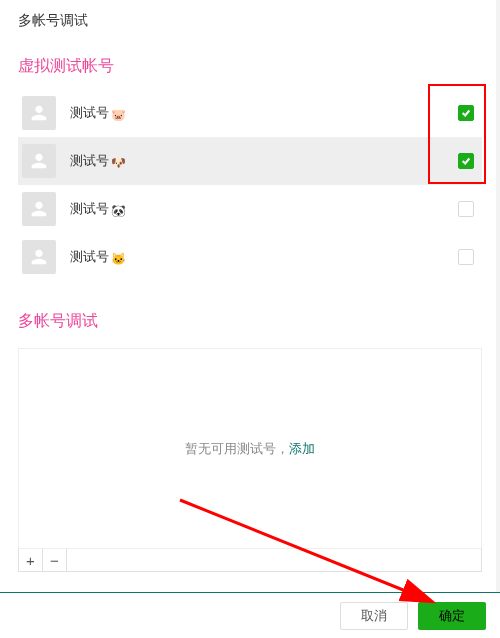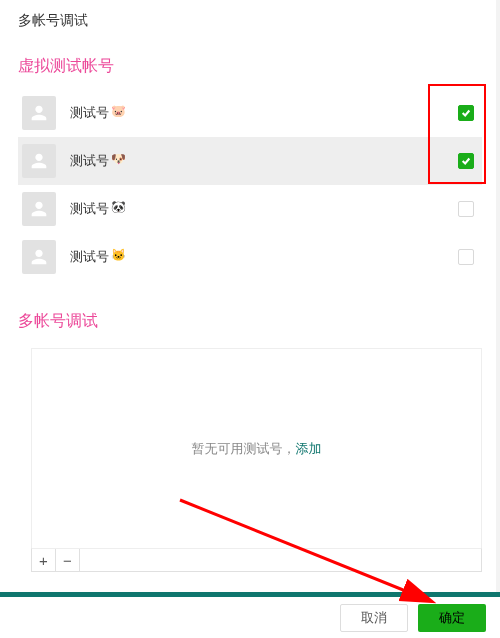--- a/index.html
+++ b/index.html
@@ -45,21 +45,21 @@
       justify-content: center;
       flex-shrink: 0;
     }
     .avatar svg { width: 22px; height: 22px; fill: #fff; }
     .account-name {
       margin-left: 14px;
       font-size: 13px;
       color: #333;
       flex: 1;
       display: flex;
-      align-items: flex-start;
+      align-items: flex-end;
     }
     .emoji { font-size: 12px; margin-left: 2px; }
     .checkbox {
       width: 16px;
       height: 16px;
       border: 1px solid #d9d9d9;
       border-radius: 2px;
       display: flex;
       align-items: center;
       justify-content: center;
@@ -70,21 +70,20 @@
       border-color: #1aad19;
     }
     .checkbox.checked svg { width: 10px; height: 10px; stroke: #fff; stroke-width: 2.5; fill: none; }
     .highlight-box {
       position: absolute;
       border: 2px solid #ff0000;
       pointer-events: none;
     }
     .real-section {
       padding: 8px 18px;
-      margin-left: 13px;
     }
     .empty-panel {
       border: 1px solid #eee;
       border-bottom: none;
       height: 200px;
       display: flex;
       align-items: center;
       justify-content: center;
       font-size: 13px;
       color: #888;
@@ -105,21 +104,21 @@
       color: #555;
       border-right: 1px solid #e0e0e0;
       cursor: pointer;
     }
     .footer {
       position: absolute;
       bottom: 0;
       left: 0;
       right: 0;
       height: 46px;
-      border-top: 5px solid #0f766e;
+      border-top: 1px solid #0f766e;
       display: flex;
       align-items: center;
       justify-content: flex-end;
       padding: 0 14px;
       gap: 10px;
       background: #fff;
     }
     .btn {
       min-width: 68px;
       height: 28px;

